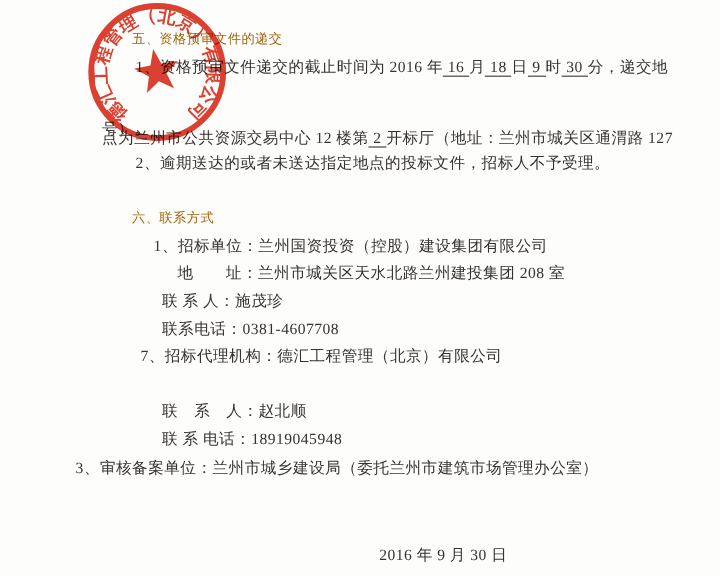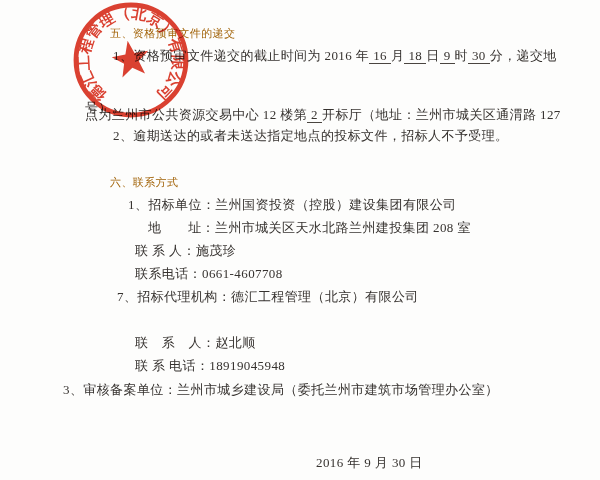--- a/index.html
+++ b/index.html
@@ -57,21 +57,21 @@
 
   <div class="line" style="left:85px;top:100px;">号）。</div>
 
   <div class="line" style="left:113px;top:128px;">2、逾期送达的或者未送达指定地点的投标文件，招标人不予受理。</div>
 
   <div class="line bold" style="left:110px;top:174px;">六、联系方式</div>
 
   <div class="line" style="left:128px;top:197px;">1、招标单位：兰州国资投资（控股）建设集团有限公司</div>
   <div class="line" style="left:148px;top:220px;">地　　址：兰州市城关区天水北路兰州建投集团 208 室</div>
   <div class="line" style="left:135px;top:243px;">联 系 人：施茂珍</div>
-  <div class="line" style="left:135px;top:266px;">联系电话：0661-4607708</div>
+  <div class="line" style="left:135px;top:266px;">联系电话：0381-4607708</div>
 
   <div class="line" style="left:117px;top:289px;">7、招标代理机构：德汇工程管理（北京）有限公司</div>
   <div class="line" style="left:135px;top:335px;">联　系　人：赵北顺</div>
   <div class="line" style="left:135px;top:358px;">联 系 电话：18919045948</div>
 
   <div class="line" style="left:63px;top:382px;">3、审核备案单位：兰州市城乡建设局（委托兰州市建筑市场管理办公室）</div>
 
   <div class="line" style="left:316px;top:455px;">2016 年 9 月 30 日</div>
 
   <svg class="stamp" viewBox="0 0 140 140" aria-hidden="true">

